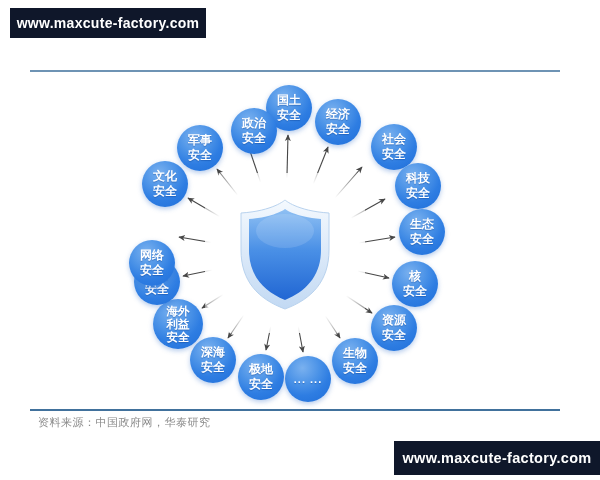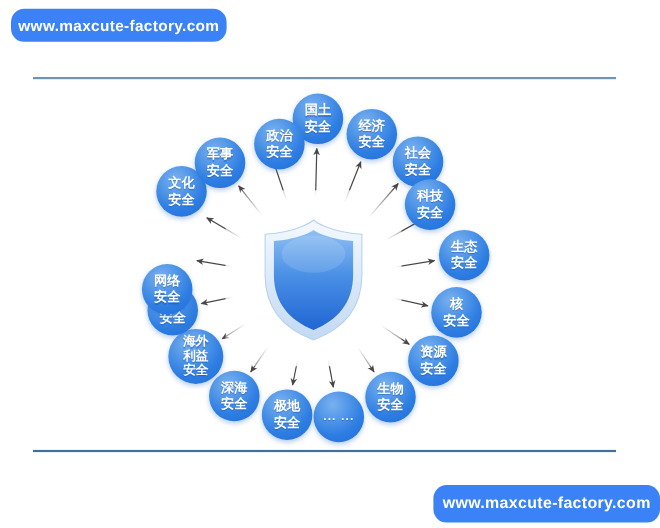--- a/index.html
+++ b/index.html
@@ -1,21 +1,21 @@
 <!DOCTYPE html>
 <html><head>
 <meta charset="utf-8">
 <style>
   html,body{margin:0;padding:0;}
   body{font-family:"Liberation Sans","DejaVu Sans",sans-serif;background:#ffffff;}
   #stage{position:relative;width:600px;height:480px;background:#ffffff;overflow:hidden;}
 
   
-  .wm{position:absolute;background:#3b82f6;color:#ffffff;font-weight:bold;
-      font-size:14px;letter-spacing:.3px;display:flex;align-items:center;justify-content:center;border-radius:12px;}
+  .wm{position:absolute;background:#0f172a;color:#ffffff;font-weight:bold;
+      font-size:14px;letter-spacing:.3px;display:flex;align-items:center;justify-content:center;}
   .wm.top{left:10px;top:8px;width:196px;height:30px;}
   .wm.bottom{left:394px;top:441px;width:206px;height:34px;font-size:14.5px;}
 
   
   .fig-title{position:absolute;left:30px;top:47px;width:540px;font-size:15px;font-weight:bold;
       color:#373737;letter-spacing:.5px;white-space:nowrap;}
   .title-rule{position:absolute;left:30px;top:70px;width:530px;height:2px;background:#6e93b4;}
   .bottom-rule{position:absolute;left:30px;top:409px;width:530px;height:2px;background:#41719c;}
   .source{position:absolute;left:38px;top:415px;font-size:11px;color:#8a8a8a;letter-spacing:.5px;}
 
@@ -35,26 +35,26 @@
   
   .node{position:absolute;width:46px;height:46px;border-radius:50%;z-index:5;
       background:radial-gradient(circle at 38% 26%,#7ab1ef 0%,#4a92e7 38%,#2e7de2 62%,#1f6ed9 100%);
       box-shadow:0 2px 5px rgba(46,110,200,.35);
       display:flex;align-items:center;justify-content:center;}
   .node .lbl{color:#ffffff;font-weight:bold;font-size:12px;line-height:15px;text-align:center;
       white-space:pre-line;text-shadow:0 1px 1px rgba(10,60,140,.4);}
   .node.three .lbl{font-size:11.5px;line-height:13px;}
   .node.dots .lbl{font-size:11px;letter-spacing:1px;white-space:nowrap;}
 
-  .n0{left:266px;top:85px;}   .n1{left:315px;top:99px;}   .n2{left:357px;top:124px;}
-  .n3{left:368px;top:163px;}  .n4{left:399px;top:209px;align-items:center;}  .n5{left:392px;top:261px;}
+  .n0{left:266px;top:85px;}   .n1{left:315px;top:99px;}   .n2{left:371px;top:124px;}
+  .n3{left:395px;top:163px;}  .n4{left:399px;top:209px;align-items:center;}  .n5{left:392px;top:261px;}
   .n6{left:371px;top:305px;}  .n7{left:332px;top:338px;}  .n8{left:285px;top:356px;}
   .n9{left:238px;top:354px;}  .n10{left:190px;top:337px;}
   .n11{left:153px;top:299px;width:50px;height:50px;}
-  .n12{left:134px;top:259px;} .n13{left:129px;top:209px;margin-top:31px;} .n14{left:142px;top:151px;}
+  .n12{left:134px;top:259px;} .n13{left:129px;top:209px;margin-top:31px;} .n14{left:142px;top:161px;}
   .n15{left:177px;top:125px;} .n16{left:231px;top:96px;margin-top:12px;}
 </style>
 </head>
 <body>
 
 <div id="stage">
 
   <div class="wm top">www.maxcute-factory.com</div>
 
   <div class="title-rule"></div>
@@ -166,15 +166,16 @@
   <div class="node n15">
       <span class="lbl">军事
 安全</span>
     </div>
   <div class="node n16">
       <span class="lbl">政治
 安全</span>
     </div>
 
   <div class="bottom-rule"></div>
+  <div class="source">资料来源：中国政府网，华泰研究</div>
 
   <div class="wm bottom">www.maxcute-factory.com</div>
 </div>
 
 </body></html>

